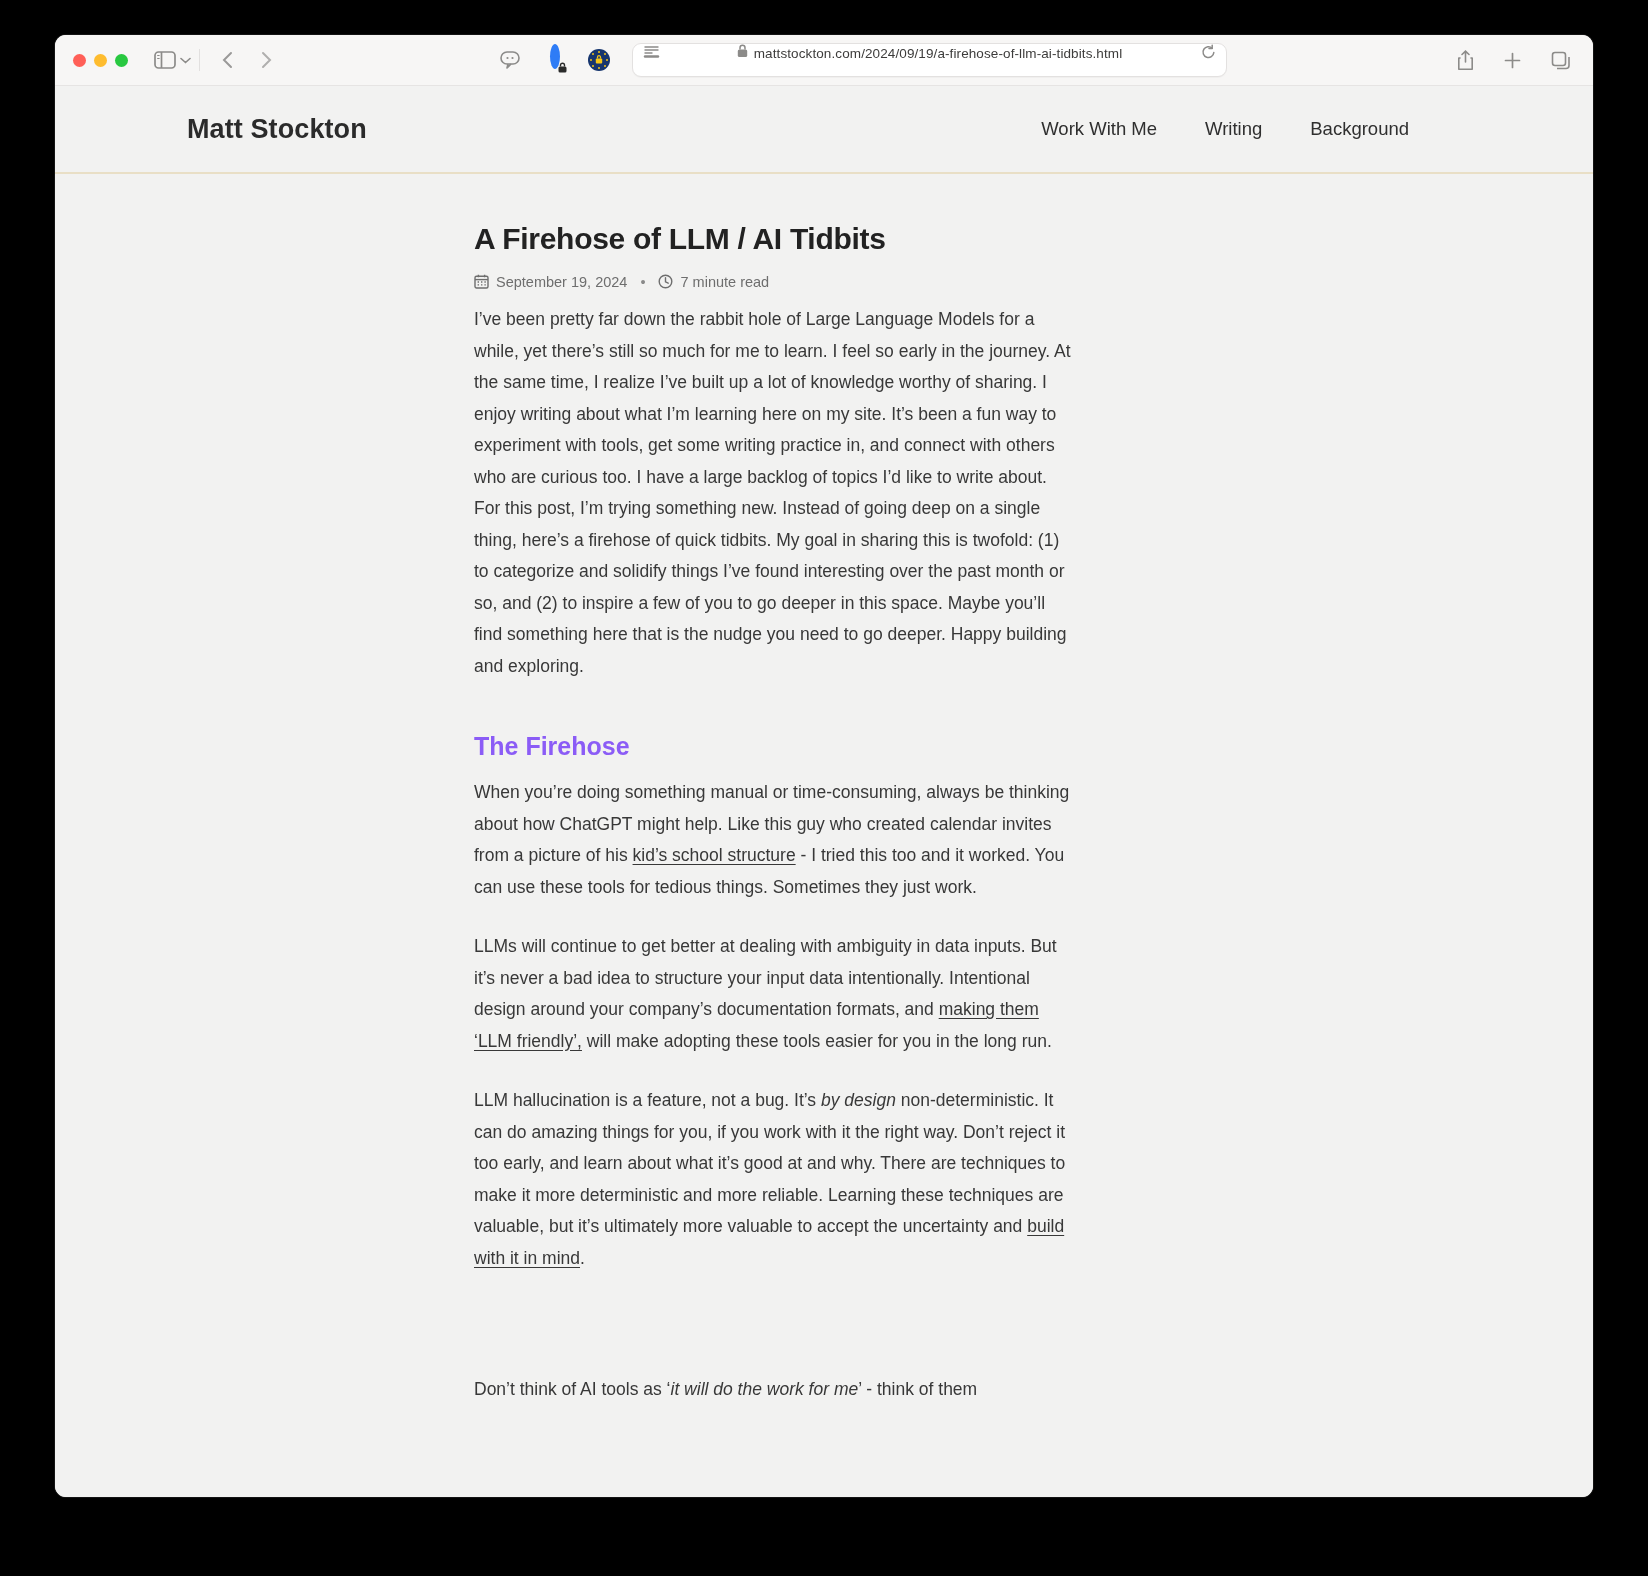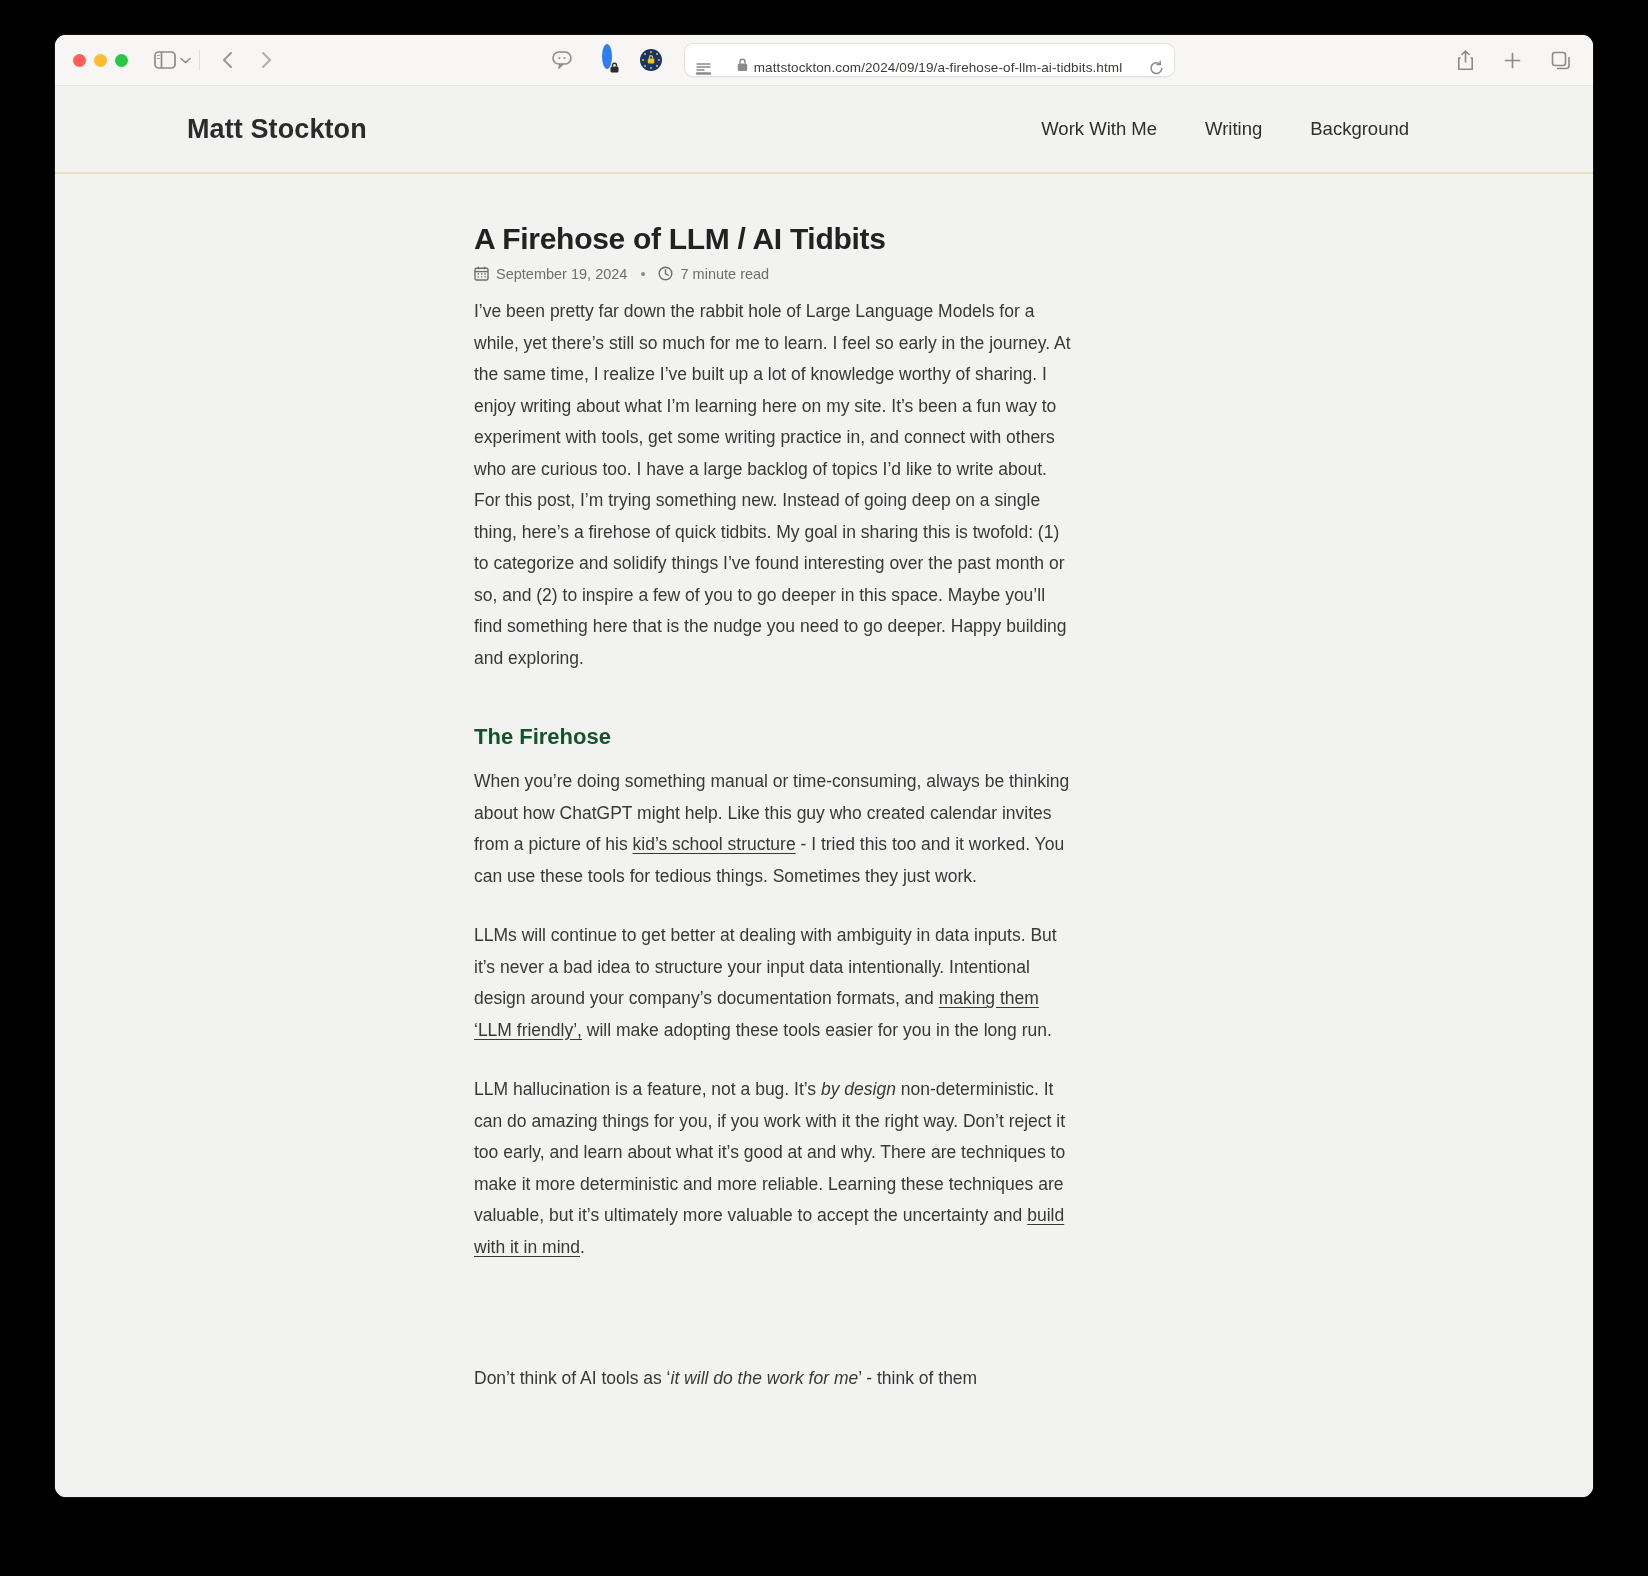--- a/index.html
+++ b/index.html
@@ -20,22 +20,22 @@
   .traffic { display:flex; gap:8px; margin-right:22px; }
   .tl { width:13px; height:13px; border-radius:50%; }
   .tbtn { display:flex; align-items:center; justify-content:center; background:none; border:none;
           color:#8c8b89; padding:4px; cursor:default; }
   .tbtn svg { display:block; }
   .tb-sep { width:1px; height:22px; background:#e2e0df; margin:0 8px 0 4px; }
   .navchev { margin:0 10px; color:#9a9998; }
   .spacer { flex:1; }
   .ext-group { display:flex; align-items:center; gap:14px; margin-right:18px; }
   .urlbar {
-    width:491px; height:34px; background:#ffffff; border:1px solid #e3e1e0; border-radius:9px;
-    display:flex; align-items:flex-end; padding:0 10px; position:relative;
+    width:595px; height:34px; background:#ffffff; border:1px solid #e3e1e0; border-radius:9px;
+    display:flex; align-items:flex-start; padding:0 10px; position:relative;
     box-shadow:0 1px 1px rgba(0,0,0,0.03);
   }
   .url-center { position:absolute; left:0; right:0; display:flex; align-items:center; justify-content:center; gap:6px; }
   .url-text { font-size:13.5px; color:#3d3c3b; letter-spacing:0.1px; }
   .reload { position:absolute; right:10px; color:#8c8b89; }
   .right-group { display:flex; align-items:center; gap:22px; margin-left:18px; color:#8c8b89; }
 
   .op-badge { position:relative; width:22px; height:22px; }
   .op-ring { width:22px; height:22px; border-radius:50%; border:5px solid #2e7cf6; background:#fff; }
   .op-lock { position:absolute; right:-2px; bottom:-2px; font-size:10px; line-height:10px; }
@@ -46,27 +46,27 @@
   .page { height:1411px; overflow:hidden; background:#f2f2f1; }
   .site-header {
     height:88px; display:flex; align-items:center; justify-content:space-between;
     padding:0 184px 0 132px; border-bottom:2px solid #e9dfc6; background:#f2f2f1;
   }
   .brand { font-size:27px; font-weight:700; color:#2b2b2b; letter-spacing:0.1px; cursor:pointer; }
   .nav { display:flex; gap:48px; }
   .nav a { font-size:18.5px; color:#2f2f2f; text-decoration:none; cursor:pointer; }
 
   .article { width:604px; margin-left:419px; padding-top:20px; }
-  h1.title { font-size:30px; font-weight:700; color:#222; letter-spacing:-0.3px; margin:28px 0 10px; }
+  h1.title { font-size:30px; font-weight:700; color:#222; letter-spacing:-0.3px; margin:28px 0 18px; }
   .meta { display:flex; align-items:flex-start; gap:7px; color:#6e6e6e; font-size:14.5px; margin-bottom:14px; }
   .meta .dot { margin:0 6px; color:#8a8a8a; }
   .meta svg { display:block; color:#6e6e6e; }
 
   .article p { font-size:17.5px; line-height:31.5px; color:#383838; margin:0 0 28px; }
-  h2.sect { font-size:22px; font-weight:700; color:#14532d; margin:50px 0 16px; }
+  h2.sect { font-size:25px; font-weight:700; color:#8b5cf6; margin:50px 0 16px; }
   .article a.inline { color:#383838; text-decoration:underline; text-underline-offset:3px; cursor:pointer; }
   .it { font-style:italic; }
   .p-partial { margin-top:100px !important; }
 </style>
 </head>
 <body>
 
 <div class="stage">
   <div class="window">
 

